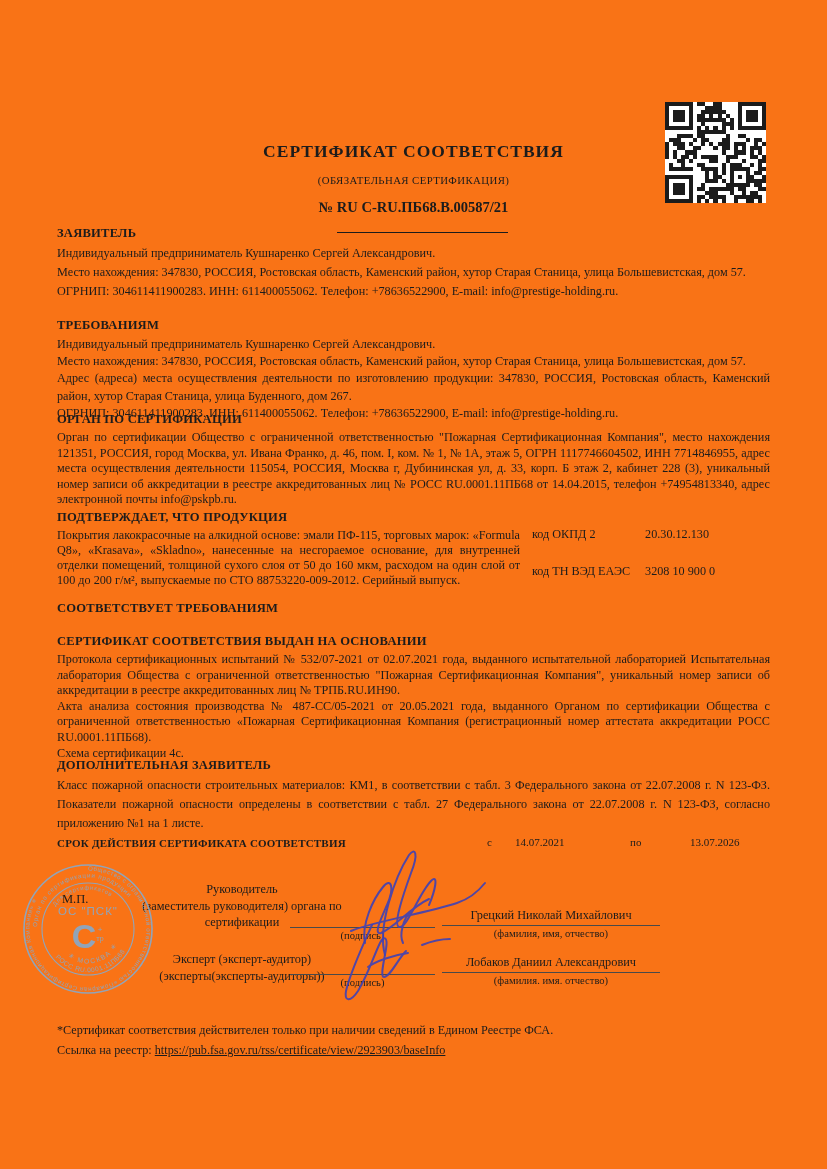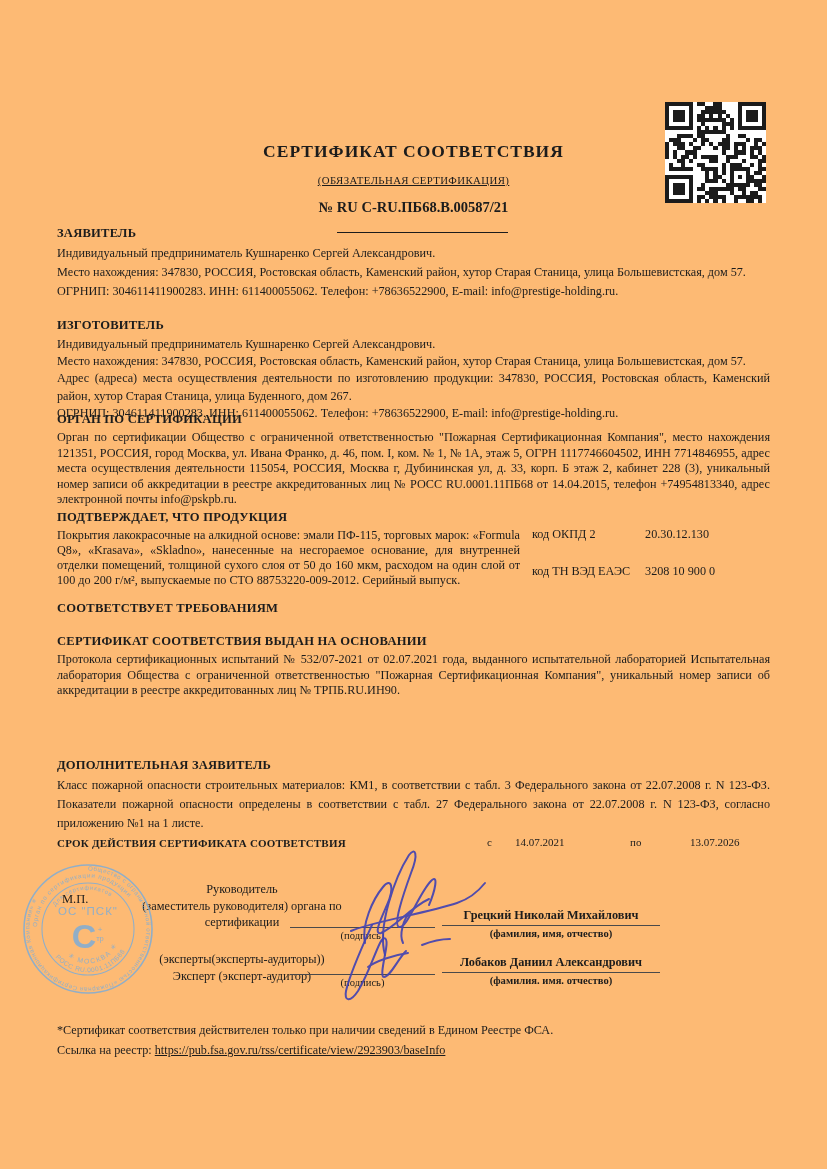--- a/index.html
+++ b/index.html
@@ -1,25 +1,25 @@
 <!DOCTYPE html>
 <html lang="ru"><head>
 <meta charset="utf-8">
 <style>
   html,body{margin:0;padding:0;background:#e8e8e8;}
   .page{
     position:relative; width:827px; height:1169px; margin:0 auto;
-    background:#fdba74; color:#1c1c1c;
+    background:#f97316; color:#1c1c1c;
     font-family:"Liberation Serif","DejaVu Serif",serif;
     overflow:hidden;
   }
   
   .hdr{position:absolute; top:141px; left:0; width:100%; text-align:center;}
   .hdr .title{font-size:17.5px; font-weight:bold; letter-spacing:1px;}
-  .hdr .subtitle{margin-top:12px; font-size:10.8px; letter-spacing:.4px;text-decoration:underline;}
+  .hdr .subtitle{margin-top:12px; font-size:10.8px; letter-spacing:.4px;}
   .hdr .numrow{margin-top:13px; font-size:14.5px; font-weight:bold;}
   .hdr .numrow .num{border-bottom:1.4px solid #1c1c1c; padding-bottom:17px;}
   
   .qr{position:absolute; left:665px; top:102px; width:101px; height:101px;}
   
   .sec{position:absolute; left:57px; width:713px;}
   .sec .h{font-size:12.6px; font-weight:bold; letter-spacing:.2px; margin:0 0 3px 0;}
   .sec p{margin:0; font-size:12.2px; text-align:justify;}
   .s-applicant{top:226px;} .s-applicant p{line-height:19px;}
   .s-manufacturer{top:318px;} .s-manufacturer p{line-height:17.2px;}
@@ -38,21 +38,21 @@
   .validity span{position:absolute; top:0; font-weight:normal; font-size:11px;}
   .v-from-l{left:430px;} .v-from{left:458px;} .v-to-l{left:573px;} .v-to{left:633px;}
   
   .sig{position:absolute; left:57px; top:875px; width:713px; height:155px; font-size:12.3px;}
   .mp{position:absolute; left:5px; top:17px; font-size:12.5px;}
   .role{position:absolute; left:55px; width:260px; text-align:center; line-height:16.5px;}
   .role1{top:6px;} .role2{top:76px;}
   .sigline{position:absolute; width:145px; border-top:1.1px solid #4a4a4a; text-align:center;}
   .sigline .cap{font-size:10.6px; margin-top:2px;}
   .sl1{left:233px; top:52px;} .sl2{left:233px; top:99px;}
-  .nameblock{position:absolute; left:385px; width:218px; text-align:center;font-weight:bold;}
+  .nameblock{position:absolute; left:385px; width:218px; text-align:center;}
   .nb1{top:33px;} .nb2{top:80px;}
   .nameblock .nm{font-size:12.3px; padding-bottom:2px; border-bottom:1.1px solid #4a4a4a;}
   .nameblock .cap{font-size:10.6px; margin-top:2px;}
   .ink{position:absolute; pointer-events:none;}
   .ink1{left:250px; top:-28px;}
   .ink2{left:253px; top:46px;}
   
   .stamp{position:absolute; left:12px; top:853px; width:152px; height:152px; opacity:.85;}
   
   .foot{position:absolute; left:57px; top:1020px; width:713px; font-size:12.2px; line-height:20px;}
@@ -404,21 +404,21 @@
   </div>
 
   <div class="sec s-applicant">
     <div class="h">ЗАЯВИТЕЛЬ</div>
     <p>Индивидуальный предприниматель Кушнаренко Сергей Александрович.</p>
     <p>Место нахождения: 347830, РОССИЯ, Ростовская область, Каменский район, хутор Старая Станица, улица Большевистская, дом 57.</p>
     <p>ОГРНИП: 304611411900283. ИНН: 611400055062. Телефон: +78636522900, E-mail: info@prestige-holding.ru.</p>
   </div>
 
   <div class="sec s-manufacturer">
-    <div class="h">ИЗГОТОВИТЕЛЬ</div>
+    <div class="h">ТРЕБОВАНИЯМ</div>
     <p>Индивидуальный предприниматель Кушнаренко Сергей Александрович.</p>
     <p>Место нахождения: 347830, РОССИЯ, Ростовская область, Каменский район, хутор Старая Станица, улица Большевистская, дом 57.</p>
     <p>Адрес (адреса) места осуществления деятельности по изготовлению продукции: 347830, РОССИЯ, Ростовская область, Каменский район, хутор Старая Станица, улица Буденного, дом 267.</p>
     <p>ОГРНИП: 304611411900283. ИНН: 611400055062. Телефон: +78636522900, E-mail: info@prestige-holding.ru.</p>
   </div>
 
   <div class="sec s-org">
     <div class="h">ОРГАН ПО СЕРТИФИКАЦИИ</div>
     <p>Орган по сертификации Общество с ограниченной ответственностью "Пожарная Сертификационная Компания", место нахождения 121351, РОССИЯ, город Москва, ул. Ивана Франко, д. 46, пом. I, ком. № 1, № 1А, этаж 5, ОГРН  1117746604502, ИНН  7714846955, адрес места осуществления деятельности 115054, РОССИЯ, Москва г, Дубининская ул, д. 33, корп. Б этаж 2, кабинет 228 (3), уникальный номер записи об аккредитации в реестре аккредитованных лиц № РОСС RU.0001.11ПБ68 от 14.04.2015, телефон +74954813340, адрес электронной почты info@pskpb.ru.</p>
   </div>
@@ -436,20 +436,22 @@
     </div>
   </div>
 
   <div class="sec s-requirements">
     <div class="h">СООТВЕТСТВУЕТ ТРЕБОВАНИЯМ</div>
   </div>
 
   <div class="sec s-basis">
     <div class="h">СЕРТИФИКАТ СООТВЕТСТВИЯ ВЫДАН НА ОСНОВАНИИ</div>
     <p>Протокола сертификационных испытаний № 532/07-2021 от 02.07.2021 года, выданного испытательной лабораторией Испытательная лаборатория Общества с ограниченной ответственностью "Пожарная Сертификационная Компания", уникальный номер записи об аккредитации в реестре аккредитованных лиц № ТРПБ.RU.ИН90.</p>
+    <p>Акта анализа состояния производства № 487-СС/05-2021 от 20.05.2021 года, выданного Органом по сертификации Общества с ограниченной ответственностью «Пожарная Сертификационная Компания (регистрационный номер аттестата аккредитации РОСС RU.0001.11ПБ68).</p>
+    <p>Схема сертификации 4с.</p>
   </div>
 
   <div class="sec s-additional">
     <div class="h">ДОПОЛНИТЕЛЬНАЯ ЗАЯВИТЕЛЬ</div>
     <p>Класс пожарной опасности строительных материалов: КМ1, в соответствии с табл. 3 Федерального закона от 22.07.2008 г. N 123-ФЗ. Показатели пожарной опасности определены в соответствии с табл. 27 Федерального закона от 22.07.2008 г. N 123-ФЗ, согласно приложению №1 на 1 листе.</p>
   </div>
 
   <div class="validity">
     <span class="h" style="position:static;">СРОК ДЕЙСТВИЯ СЕРТИФИКАТА СООТВЕТСТВИЯ</span>
     <span class="v-from-l">с</span>
@@ -460,22 +462,22 @@
 
   <div class="sig">
     <span class="mp">М.П.</span>
 
     <div class="role role1">
       <div>Руководитель</div>
       <div>(заместитель руководителя) органа по</div>
       <div>сертификации</div>
     </div>
     <div class="role role2">
+      <div>Эксперт (эксперт-аудитор)</div>
       <div>(эксперты(эксперты-аудиторы))</div>
-      <div>Эксперт (эксперт-аудитор)</div>
     </div>
 
     <div class="sigline sl1">
       <div class="cap">(подпись)</div>
     </div>
     <div class="sigline sl2">
       <div class="cap">(подпись)</div>
     </div>
 
     <div class="nameblock nb1">

